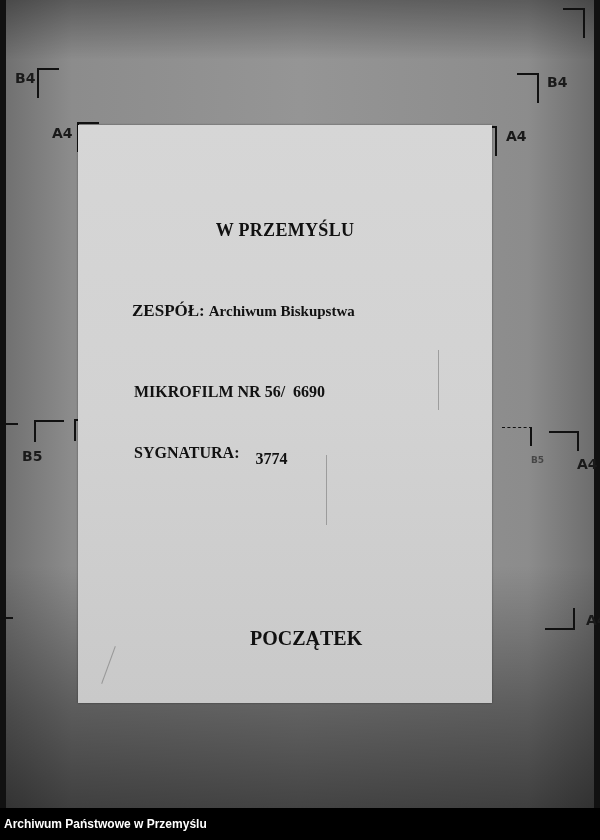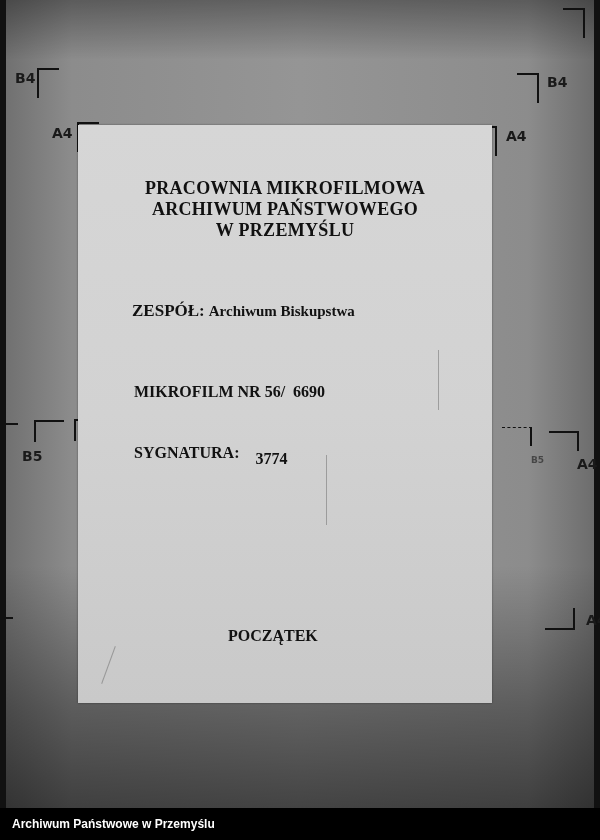--- a/index.html
+++ b/index.html
@@ -19,21 +19,21 @@
   }
   .txt { position:absolute; color:#111; font-weight:bold; white-space:nowrap; }
   .title { left:0; width:414px; text-align:center; font-size:18px; letter-spacing:0.3px; }
   .field { font-size:16px;text-align:center; }
   .field .val { font-weight:bold; }
   .mark { position:absolute; border-color:#111; border-style:solid; }
   .lbl { position:absolute; font-family:"DejaVu Sans", sans-serif; font-size:14px; color:#1a1a1a; font-weight:bold; }
   .caption {
     position:absolute; left:0; top:808px; width:600px; height:32px; background:#000;
     color:#fff; font-family:"Liberation Sans", sans-serif; font-size:12px; font-weight:bold;
-    line-height:32px; padding-left:12px; box-sizing:border-box;
+    line-height:32px; padding-left:4px; box-sizing:border-box;
   }
   .scratch { position:absolute; background:rgba(60,60,60,0.35); width:1px; }
 </style>
 </head>
 <body>
 
 <div class="film">
   <div class="film-topshade"></div>
   <div class="film-edge" style="left:0;"></div>
   <div class="film-edge" style="left:594px;"></div>
@@ -66,40 +66,38 @@
   <div class="mark" style="left:545px; top:608px; width:28px; height:20px; border-width:0 2px 2px 0;"></div>
   <div class="lbl" style="left:586px; top:612px;">A4</div>
 
   <div class="mark" style="left:0px; top:617px; width:13px; height:0; border-width:2px 0 0 0;"></div>
 
   <div class="paper">
     <div class="scratch" style="left:360px; top:225px; height:60px;"></div>
     <div class="scratch" style="left:248px; top:330px; height:70px;"></div>
     <div class="scratch" style="left:30px; top:520px; height:40px; transform:rotate(20deg);"></div>
 
-    <div class="txt title" style="top:53px;">PRACOWNIA  MIKROFILMOWA</div>
-    <div class="txt title" style="top:74px;">ARCHIWUM  PAŃSTWOWEGO</div>
     <div class="txt title" style="top:95px;">W PRZEMYŚLU</div>
 
     <div class="txt field" style="left:54px; top:176px;">
       <span style="font-size:17px;">ZESPÓŁ:</span>
       <span style="font-size:15px;">Archiwum Biskupstwa</span>
     </div>
 
     <div class="txt field" style="left:56px; top:258px;">
       <span>MIKROFILM NR 56/</span>
       <span class="val" style="margin-left:4px;">6690</span>
     </div>
 
     <div class="txt field" style="left:56px; top:319px;">
       <span>SYGNATURA:</span>
       <span class="val" style="margin-left:12px; position:relative; top:6px;">3774</span>
     </div>
 
 
 
-    <div class="txt" style="left:150px; top:502px; font-size:16px;">POCZĄTEK</div>
+    <div class="txt" style="left:172px; top:502px; font-size:20px;">POCZĄTEK</div>
   </div>
 </div>
 
 <div class="caption">
   <span>Archiwum Państwowe w Przemyślu</span>
 </div>
 
 </body></html>

